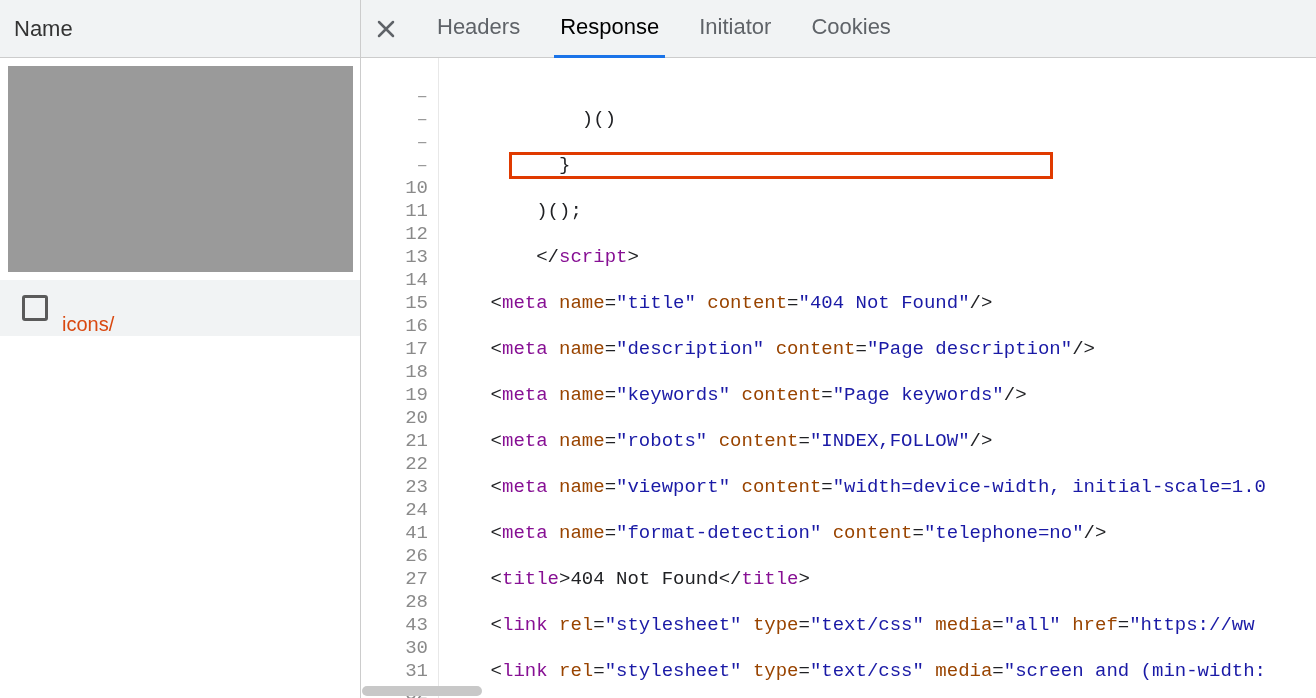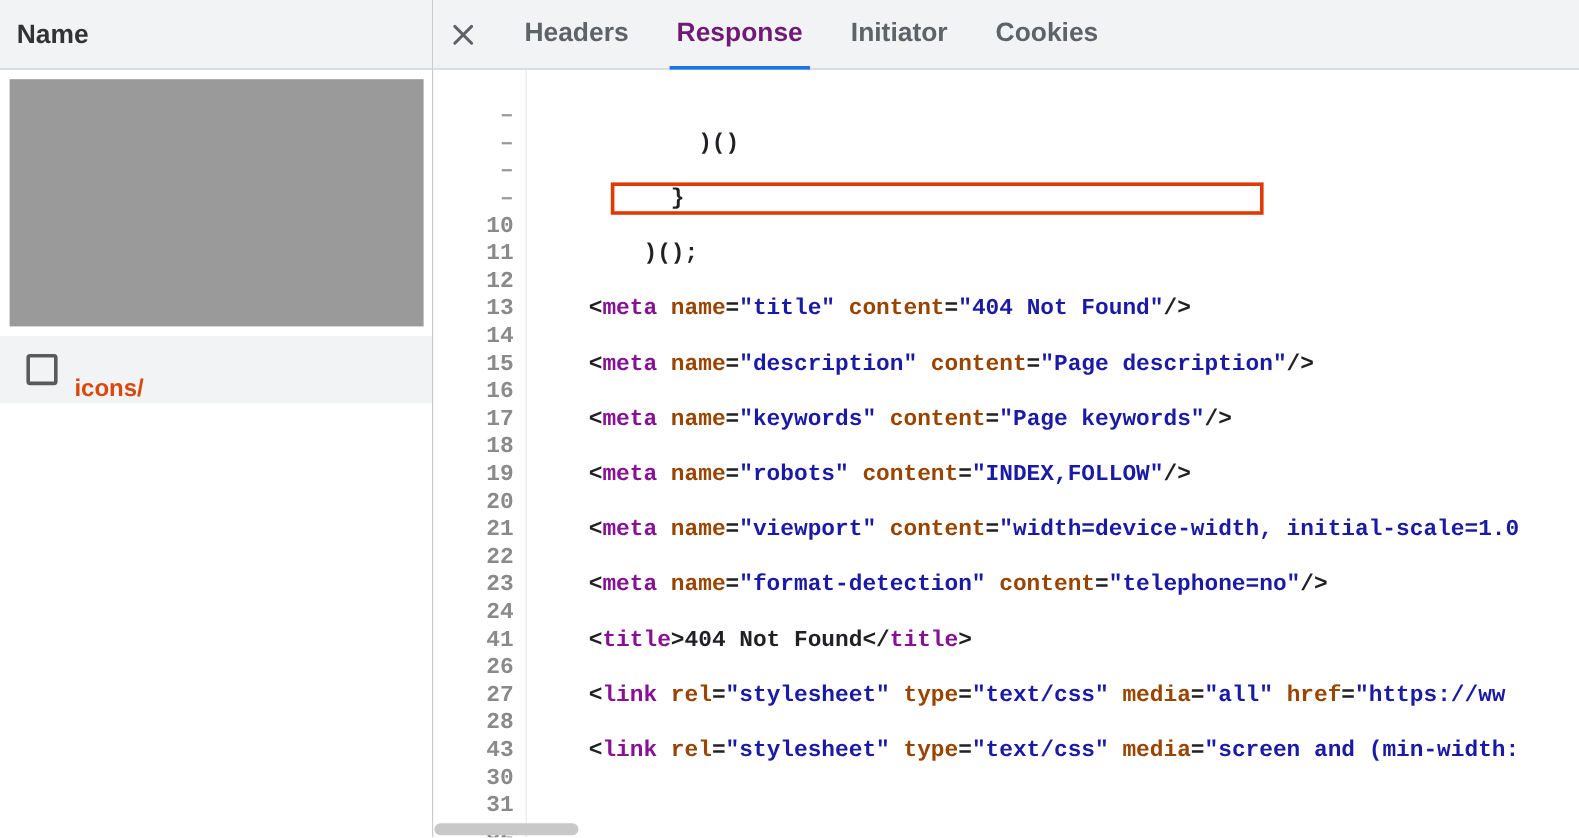--- a/index.html
+++ b/index.html
@@ -1,31 +1,31 @@
 <!DOCTYPE html>
 <html><head>
 <meta charset="utf-8">
 <style>
 * { margin: 0; padding: 0; box-sizing: border-box; }
 body { font-family: -apple-system, "Segoe UI", Helvetica, Arial, sans-serif; font-size: 16px; background: #fff; overflow: hidden; }
-.app { display: flex; width: 1316px; height: 698px; font-weight: bold; }
+.app { display: flex; width: 1316px; height: 698px; }
 .sidebar { width: 361px; border-right: 1px solid #ccc; display: flex; flex-direction: column; background: #fff; }
 .sidebar-header { height: 58px; display: flex; align-items: center; padding-left: 14px; border-bottom: 1px solid #ccc; background: #f1f3f4; }
 .sidebar-header span { font-size: 22px; color: #333; }
 .thumb-row { padding: 8px; }
 .thumb { width: 345px; height: 206px; background: #9a9a9a; }
 .entry-row { display: flex; align-items: center; height: 56px; padding: 0 10px 0 22px; background: #f1f3f4; gap: 14px; }
 .checkbox-icon { width: 26px; height: 26px; border: 3px solid #5a5a5a; border-radius: 3px; flex-shrink: 0; }
 .entry-label { color: #d9480f; font-size: 20px; margin-top: 32px; }
 .main { flex: 1; display: flex; flex-direction: column; min-width: 0; justify-content: center; }
 .tabbar { height: 58px; display: flex; align-items: center; border-bottom: 1px solid #ccc; padding-left: 8px; background: #f1f3f4; gap: 28px; }
 .close-btn { width: 34px; height: 34px; display: flex; align-items: center; justify-content: center; cursor: pointer; }
 .close-btn svg { width: 18px; height: 18px; }
 .tab { font-size: 22px; color: #5f6368; padding: 0 6px; height: 58px; display: flex; align-items: center; border-bottom: 3px solid transparent; cursor: pointer; }
-.tab.active { color: #701a75; border-bottom-color: #1a73e8; }
+.tab.active { color: #000000; border-bottom-color: #1a73e8; }
 .code-area { flex: 1; display: flex; overflow: hidden; font-family: Menlo, Consolas, "Courier New", monospace; font-size: 19px; line-height: 23px; white-space: pre; position: relative; }
 .gutter { width: 78px; text-align: right; color: #8a8a8a; padding-right: 10px; padding-top: 4px; user-select: none; border-right: 1px solid #e8e8e8; }
 .gutter .dash { color: #9a9a9a; }
 .code { flex: 1; padding-left: 6px; padding-top: 4px; color: #202124; position: relative; overflow: hidden; }
 .c-tag { color: #871094; }
 .c-attr { color: #994400; }
 .c-str { color: #1a1aa6; }
 .c-punct { color: #202124; }
 .c-text { color: #202124; }
 .highlight-box { position: absolute; border: 3px solid #e03a00; pointer-events: none; }
@@ -65,20 +65,21 @@
 
     <div class="code-area">
       <div class="gutter">
 <div class="dash">–</div><div class="dash">–</div><div class="dash">–</div><div class="dash">–</div><div>10</div><div>11</div><div>12</div><div>13</div><div>14</div><div>15</div><div>16</div><div>17</div><div>18</div><div>19</div><div>20</div><div>21</div><div>22</div><div>23</div><div>24</div><div>41</div><div>26</div><div>27</div><div>28</div><div>43</div><div>30</div><div>31</div><div>32</div>
       </div>
       <div class="code">
 <div class="highlight-box" style="left:70px; top:94px; width:544px; height:27px;"></div>
 <div class="line"><span class="c-text">            )()</span></div>
 <div class="line"><span class="c-text">          }</span></div>
 <div class="line"><span class="c-text">        )();</span></div>
+<div class="line"><span>    </span><span class="c-punct">    &lt;/</span><span class="c-tag">script</span><span class="c-punct">&gt;</span></div>
 <div class="line"><span>    </span><span class="c-punct">&lt;</span><span class="c-tag">meta</span><span> </span><span class="c-attr">name</span><span class="c-punct">=</span><span class="c-str">"title"</span><span> </span><span class="c-attr">content</span><span class="c-punct">=</span><span class="c-str">"404 Not Found"</span><span class="c-punct">/</span><span class="c-punct">&gt;</span></div>
 <div class="line"><span>    </span><span class="c-punct">&lt;</span><span class="c-tag">meta</span><span> </span><span class="c-attr">name</span><span class="c-punct">=</span><span class="c-str">"description"</span><span> </span><span class="c-attr">content</span><span class="c-punct">=</span><span class="c-str">"Page description"</span><span class="c-punct">/</span><span class="c-punct">&gt;</span></div>
 <div class="line"><span>    </span><span class="c-punct">&lt;</span><span class="c-tag">meta</span><span> </span><span class="c-attr">name</span><span class="c-punct">=</span><span class="c-str">"keywords"</span><span> </span><span class="c-attr">content</span><span class="c-punct">=</span><span class="c-str">"Page keywords"</span><span class="c-punct">/</span><span class="c-punct">&gt;</span></div>
 <div class="line"><span>    </span><span class="c-punct">&lt;</span><span class="c-tag">meta</span><span> </span><span class="c-attr">name</span><span class="c-punct">=</span><span class="c-str">"robots"</span><span> </span><span class="c-attr">content</span><span class="c-punct">=</span><span class="c-str">"INDEX,FOLLOW"</span><span class="c-punct">/</span><span class="c-punct">&gt;</span></div>
 <div class="line"><span>    </span><span class="c-punct">&lt;</span><span class="c-tag">meta</span><span> </span><span class="c-attr">name</span><span class="c-punct">=</span><span class="c-str">"viewport"</span><span> </span><span class="c-attr">content</span><span class="c-punct">=</span><span class="c-str">"width=device-width, initial-scale=1.0</span></div>
 <div class="line"><span>    </span><span class="c-punct">&lt;</span><span class="c-tag">meta</span><span> </span><span class="c-attr">name</span><span class="c-punct">=</span><span class="c-str">"format-detection"</span><span> </span><span class="c-attr">content</span><span class="c-punct">=</span><span class="c-str">"telephone=no"</span><span class="c-punct">/</span><span class="c-punct">&gt;</span></div>
 <div class="line"><span>    </span><span class="c-punct">&lt;</span><span class="c-tag">title</span><span class="c-punct">&gt;</span><span class="c-text">404 Not Found</span><span class="c-punct">&lt;</span><span class="c-punct">/</span><span class="c-tag">title</span><span class="c-punct">&gt;</span></div>
 <div class="line"><span>    </span><span class="c-punct">&lt;</span><span class="c-tag">link</span><span> </span><span class="c-attr">rel</span><span class="c-punct">=</span><span class="c-str">"stylesheet"</span><span> </span><span class="c-attr">type</span><span class="c-punct">=</span><span class="c-str">"text/css"</span><span> </span><span class="c-attr">media</span><span class="c-punct">=</span><span class="c-str">"all"</span><span> </span><span class="c-attr">href</span><span class="c-punct">=</span><span class="c-str">"https://ww</span></div>
 <div class="line"><span>    </span><span class="c-punct">&lt;</span><span class="c-tag">link</span><span> </span><span class="c-attr">rel</span><span class="c-punct">=</span><span class="c-str">"stylesheet"</span><span> </span><span class="c-attr">type</span><span class="c-punct">=</span><span class="c-str">"text/css"</span><span> </span><span class="c-attr">media</span><span class="c-punct">=</span><span class="c-str">"screen and (min-width:</span></div>
 

